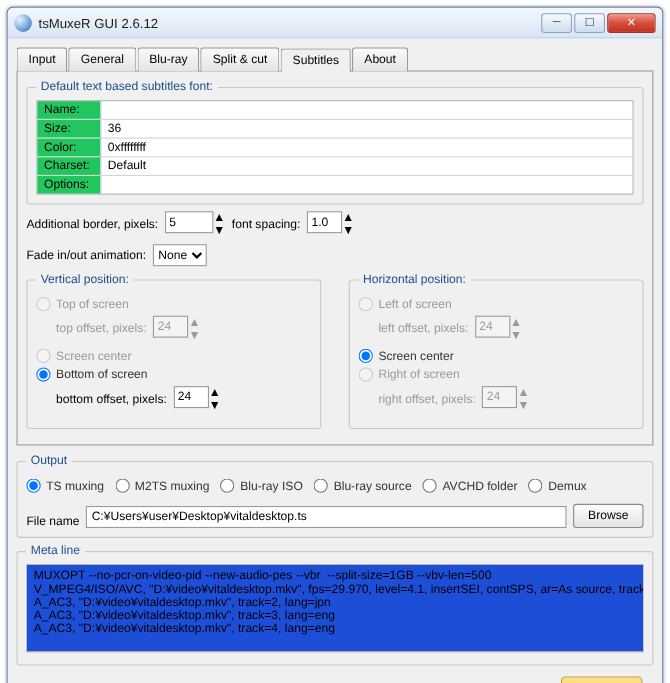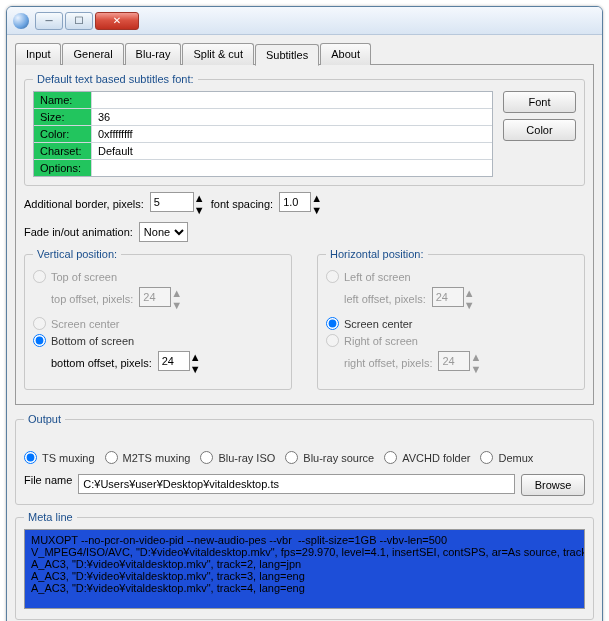--- a/index.html
+++ b/index.html
@@ -32,33 +32,34 @@
 .spinwrap .arrs{display:flex;flex-direction:column}
 select{height:20px;border:1px solid #9a9a9a;background:#fff}
 .poswrap{display:flex;gap:25px}
 .poswrap fieldset{flex:1}
 .radio{display:flex;align-items:center;gap:5px;margin:4px 0;color:#333}
 .radio input{margin:0}
 .radio.dis{color:#9a9a9a}
 .offrow{display:flex;align-items:center;gap:6px;margin:3px 0 6px 18px}
 .offrow.dis{color:#9a9a9a}
 .offrow.dis input.num{color:#9a9a9a;background:#f4f4f4}
-.outradios{display:flex;gap:10px;flex-wrap:wrap;margin:16px 0 6px}
-.fnrow{display:flex;align-items:flex-start;gap:6px}
+.outradios{display:flex;gap:10px;flex-wrap:wrap;margin:0 0 6px}
+.fnrow{display:flex;align-items:flex-end;gap:6px}
 input.fn{flex:1;height:20px;border:1px solid #9a9a9a;padding:1px 4px;background:#fff}
 .meta{width:100%;height:80px;border:1px solid #9a9a9a;background:#1d4ed8;padding:4px 6px;font-size:11px;white-space:pre;overflow:auto;resize:none}
 .footer{display:flex;justify-content:center;gap:14px;padding:8px 8px 10px;position:relative}
 .paypal{position:absolute;right:10px;top:4px;width:74px;height:24px;border:1px solid #c69a2e;border-radius:4px;background:linear-gradient(#ffe28a,#ffcc3a);display:flex;flex-direction:column;align-items:center;justify-content:center;font-weight:bold;line-height:1}
 </style>
 </head>
 <body>
 
 <div class="win">
   <div class="titlebar">
     <div class="ico"></div>
+    <div class="ttl">tsMuxeR GUI 2.6.12</div>
     <div class="winbtns">
       <div class="winbtn">─</div>
       <div class="winbtn">☐</div>
       <div class="winbtn close">✕</div>
     </div>
   </div>
   <div class="client">
     <div class="tabs">
       <div class="tab">Input</div>
       <div class="tab">General</div>
@@ -84,24 +85,20 @@
                 <div class="v">0xffffffff</div>
               </div>
             <div class="row">
                 <div class="k">Charset:</div>
                 <div class="v">Default</div>
               </div>
             <div class="row">
                 <div class="k">Options:</div>
                 <div class="v"></div>
               </div>
-          </div>
-          <div class="btncol">
-            <button class="w">Font</button>
-            <button class="w">Color</button>
           </div>
         </div>
       </fieldset>
 
       <div class="rowline">
         <span>Additional border, pixels:</span>
         <div class="spinwrap">
           <input type="text" class="num" value="5" style="">
           <div class="arrs">
               <span class="arr">▲</span>

